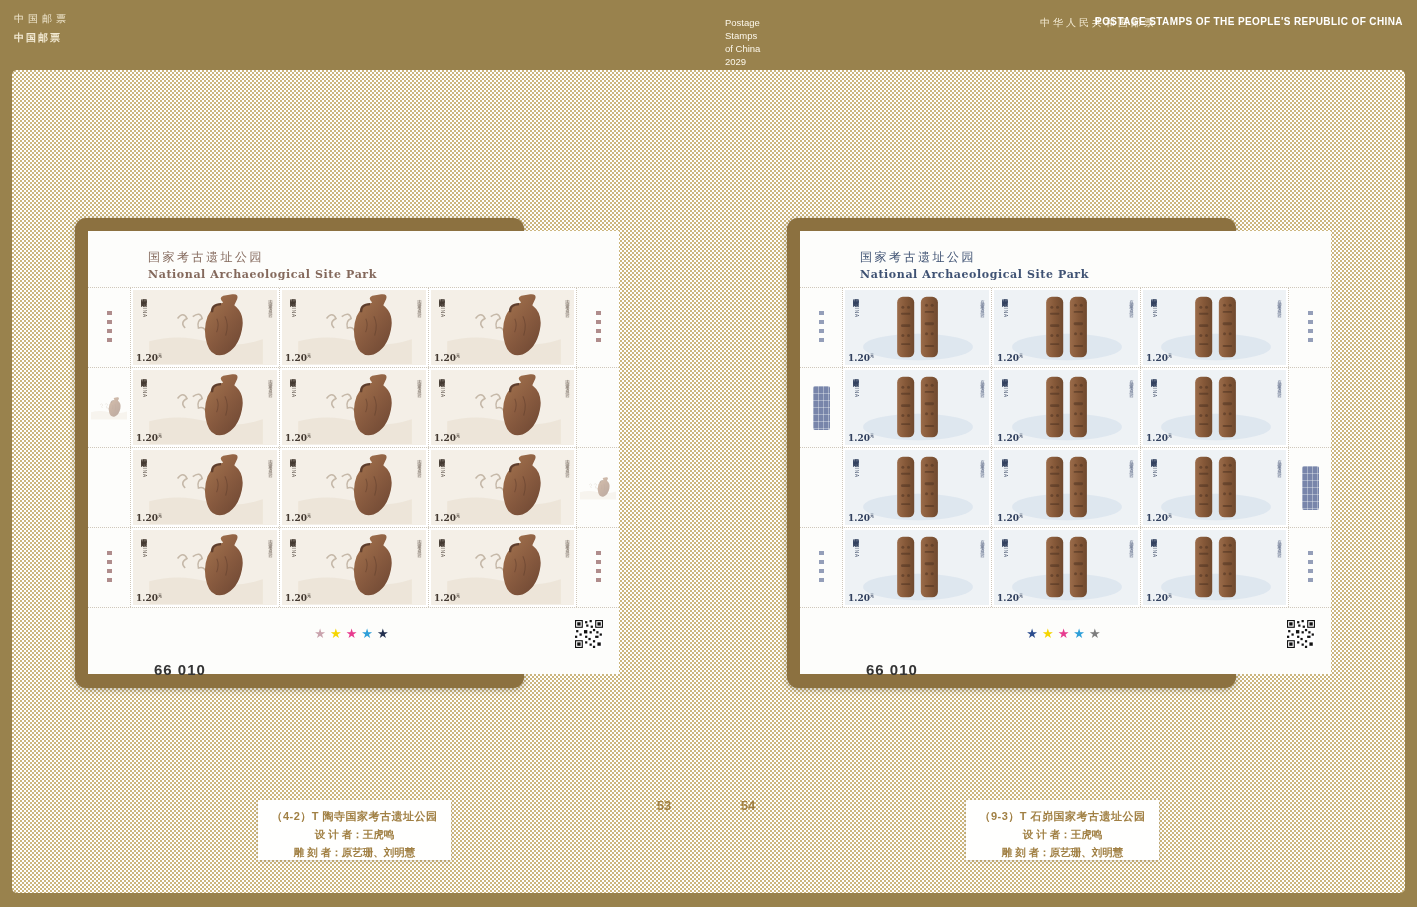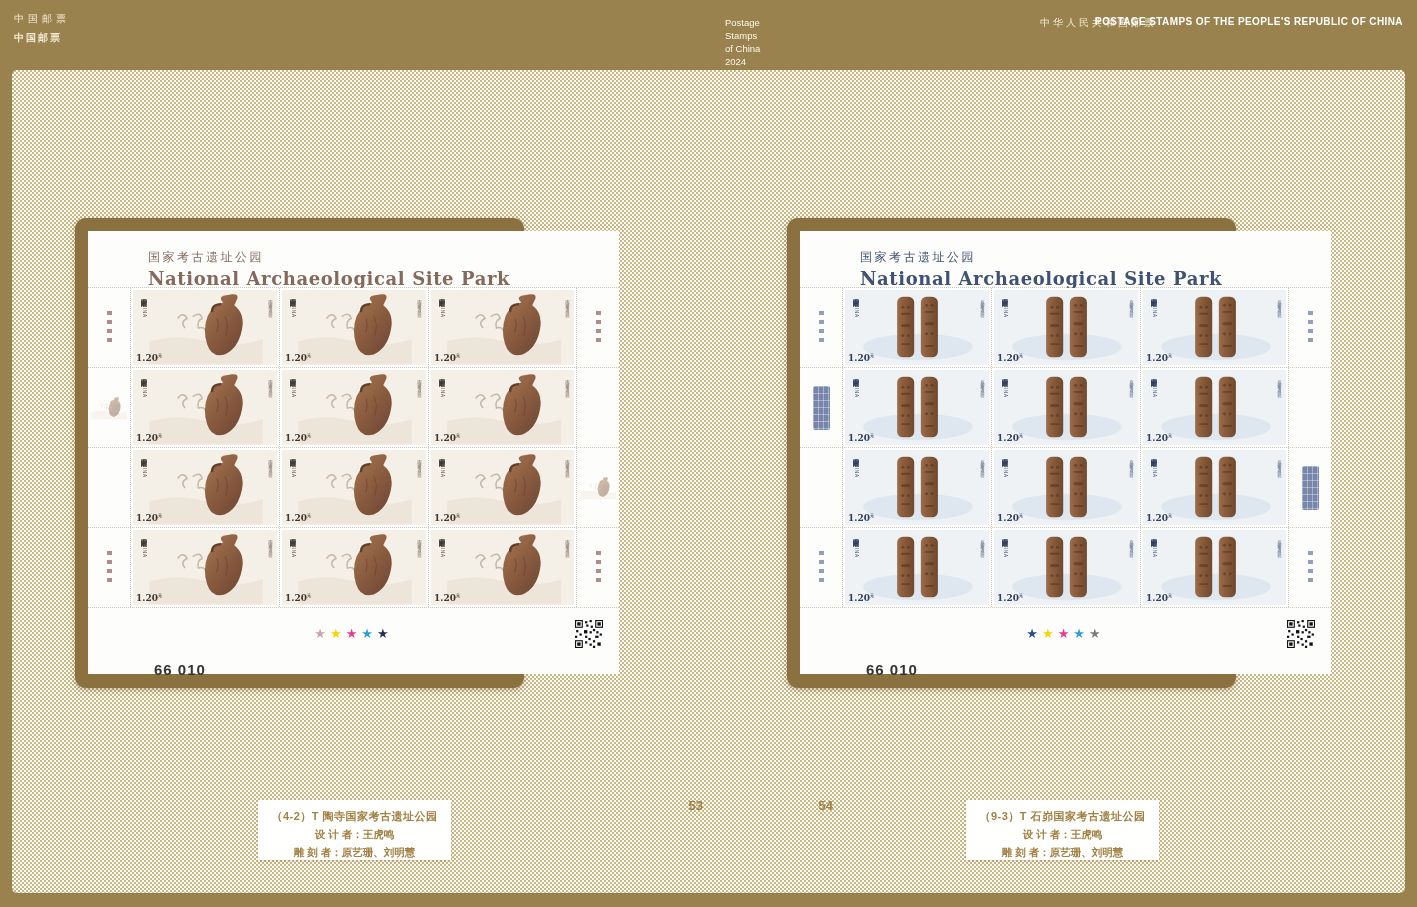--- a/index.html
+++ b/index.html
@@ -22,21 +22,21 @@
   .hdr-cn { position:absolute; left:1040px; top:16px; color:#f2e9d2; font-size:10px; letter-spacing:3px; }
   .hdr-en { position:absolute; right:14px; top:16px; color:#ffffff; font-size:10px; font-weight:bold; letter-spacing:0.4px; }
 
   
   .frame { position:absolute; top:218px; width:449px; height:470px; background:#8c7140; box-shadow:0 2px 6px rgba(70,55,20,.35);border-radius:11px; }
   .frame.left { left:75px; } .frame.right { left:787px; }
   .sheet { position:absolute; left:13px; top:13px; width:531px; height:443px; background:#fdfdfb; }
 
   .sheet-hdr { height:56px; padding:18px 0 0 60px; }
   .sheet-hdr .t-cn { font-family:"DejaVu Serif", serif; font-size:12px; letter-spacing:2.5px; color:var(--title); }
-  .sheet-hdr .t-en { font-family:"DejaVu Serif", serif; font-size:18px; font-weight:bold; letter-spacing:0.6px; color:var(--title); margin-top:2px; }
+  .sheet-hdr .t-en { font-family:"DejaVu Serif", serif; font-size:11px; font-weight:bold; letter-spacing:0.6px; color:var(--title); margin-top:2px; }
 
   .row { display:flex; height:80px; border-top:1px dotted #cfc7ba; }
   .mgn { width:42px; position:relative; display:flex; align-items:center; justify-content:center; }
 
   .stamp { width:149px; height:79px; border-left:1px dotted #cfc7ba; position:relative; background:#fff; padding:2px; }
   .stamp:nth-child(4) { border-right:1px dotted #cfc7ba; }
   .stamp-inner { position:relative; width:100%; height:100%; background:var(--stampbg); overflow:hidden; }
   .post { position:absolute; left:3px; top:3px; writing-mode:vertical-rl; color:var(--ink); line-height:1; }
   .post .cn { font-size:6px; letter-spacing:1px; text-orientation:upright; font-weight:bold; }
   .post .en { font-size:4.5px; letter-spacing:1px; margin-top:2px; }
@@ -58,22 +58,22 @@
     background-image:linear-gradient(rgba(255,255,255,.35) 1px, transparent 1px),
                      linear-gradient(90deg, rgba(255,255,255,.35) 1px, transparent 1px);
     background-size:5px 7px; }
 
   
   .caption { position:absolute; top:800px; width:193px; height:60px; background:#fffffe; text-align:center;
     color:#a18044; padding-top:9px; box-shadow:0 1px 3px rgba(90,70,30,.25); }
   .caption.left { left:258px; } .caption.right { left:966px; }
   .caption .c1 { font-size:11px; font-weight:bold; letter-spacing:0.5px; }
   .caption .c2 { font-size:10.5px; font-weight:bold; margin-top:4px; }
-  .pageno { position:absolute; top:798px; width:48px; text-align:right; font-size:13px; font-weight:bold; color:#a18044; }
-  .pageno.p53 { left:655px; } .pageno.p54 { left:785px; }
+  .pageno { position:absolute; top:798px; width:18px; text-align:center; font-size:13px; font-weight:bold; color:#a18044; }
+  .pageno.p53 { left:655px; } .pageno.p54 { left:739px; }
 
   .hidden-defs { position:absolute; width:0; height:0; overflow:hidden; }
 </style>
 </head>
 <body>
 
 <svg class="hidden-defs" xmlns="http://www.w3.org/2000/svg">
   <defs>
     <linearGradient id="jarGrad" x1="0" y1="0" x2="1" y2="1">
       <stop offset="0" stop-color="#a5754f"></stop>
@@ -160,21 +160,21 @@
   <div class="checker"></div>
 
   <div class="hdr-left">
     <div class="yr">中国邮票</div>
     <div class="br">中国邮票</div>
   </div>
   <div class="hdr-center">
     <div>Postage</div>
     <div>Stamps</div>
     <div>of China</div>
-    <div>2024</div>
+    <div>2029</div>
   </div>
   <div class="hdr-cn">中华人民共和国邮票</div>
   <div class="hdr-en">POSTAGE STAMPS OF THE PEOPLE'S REPUBLIC OF CHINA</div>
 
   <div class="frame left" style="--title: #84695c; --stampbg: #f4efe7; --ink: #433931; --side: #8d8278;">
     <div class="sheet">
       <div class="sheet-hdr">
         <div class="t-cn">国家考古遗址公园</div>
         <div class="t-en">National Archaeological Site Park</div>
       </div>

